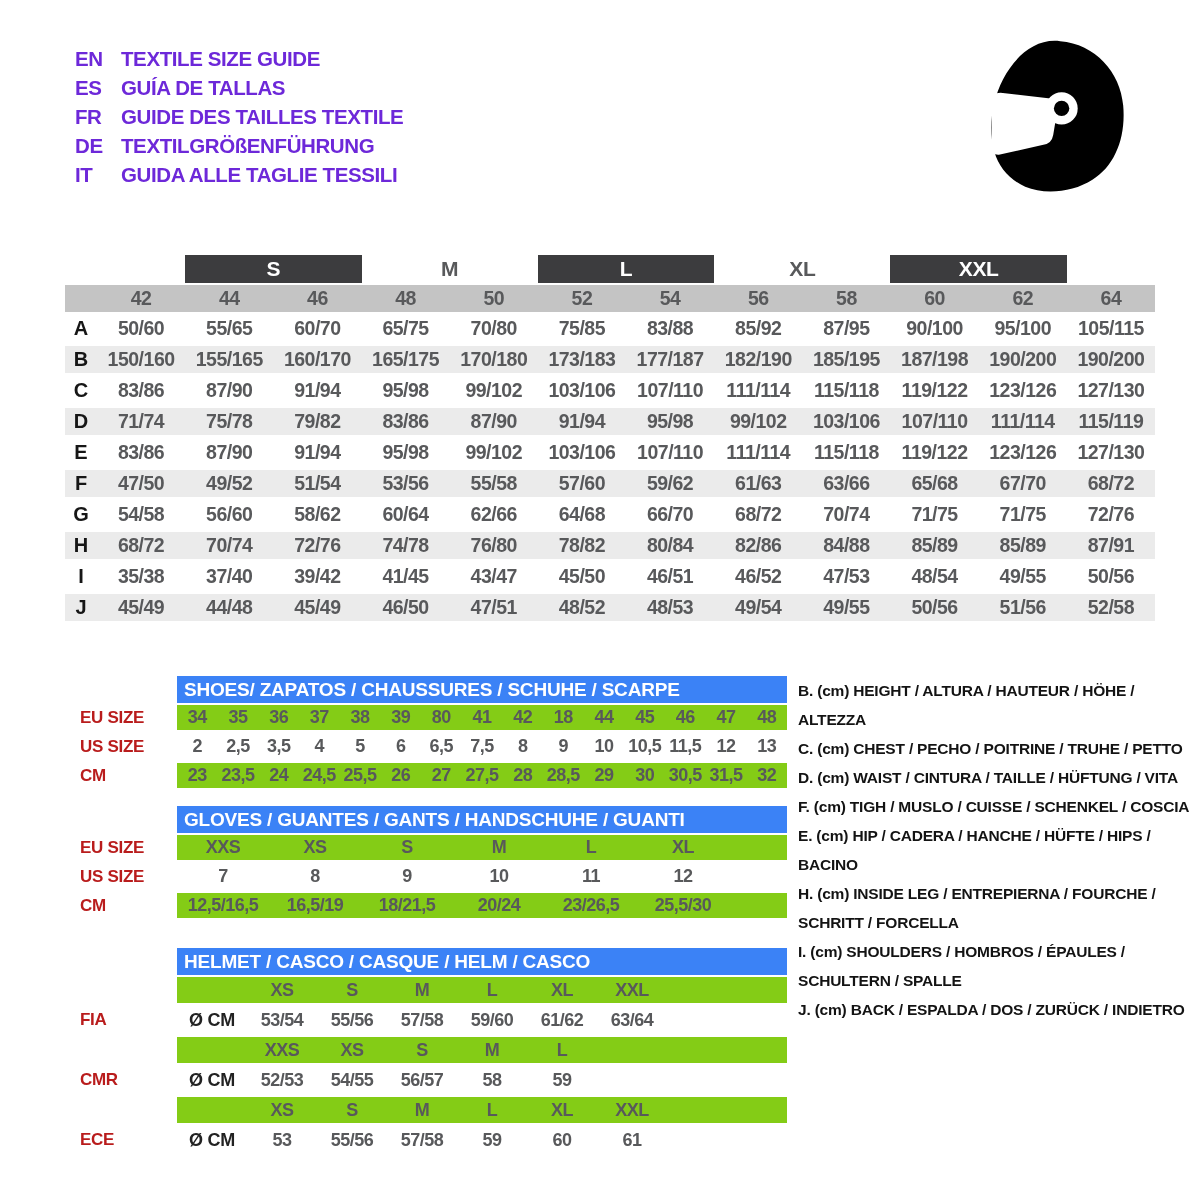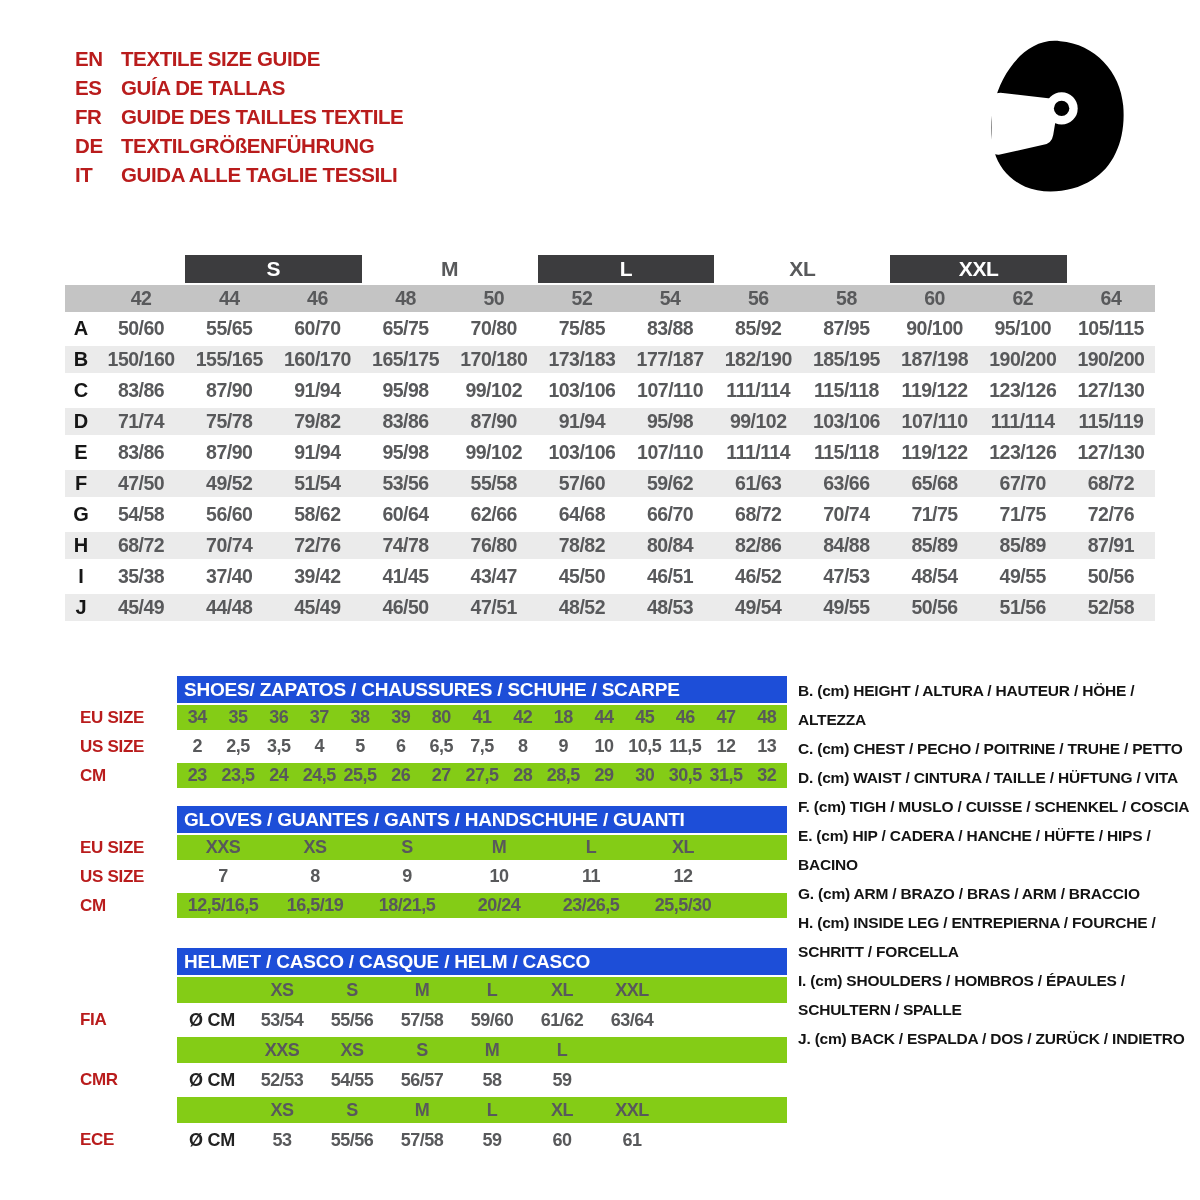--- a/index.html
+++ b/index.html
@@ -7,21 +7,21 @@
   body{
     width:1200px;height:1200px;background:#ffffff;position:relative;overflow:hidden;
     font-family:"Liberation Sans", sans-serif;
   }
   *{box-sizing:border-box;}
   .page{position:absolute;inset:0;}
 
   
   .langs{position:absolute;left:75px;top:44px;}
   .lang-row{display:flex;height:29px;align-items:center;font-weight:700;font-size:20.5px;
-            letter-spacing:-0.4px;color:#b91c1c;}
+            letter-spacing:-0.4px;color:#6d28d9;}
   .lang-code{width:46px;}
 
   
   .helmet-logo{position:absolute;left:972px;top:28px;width:168px;height:172px;}
 
   
   .mtable{position:absolute;left:65px;top:255px;width:1090px;}
   .grid-row{display:grid;grid-template-columns:32px repeat(12,1fr);}
   .band-row{height:28px;margin-bottom:2px;}
   .band{display:flex;align-items:center;justify-content:center;font-weight:700;font-size:21px;letter-spacing:-0.3px;}
@@ -31,21 +31,21 @@
   .drow{height:31px;align-items:center;}
   .drow.striped{background-color:#ebebeb;background-clip:content-box;padding:2px 0;}
   .cell{text-align:center;font-weight:700;font-size:19.5px;color:#58595b;letter-spacing:-0.5px;}
   .cell.lab{color:#161616;font-size:20px;letter-spacing:0;}
 
   
   .subtable{position:absolute;left:65px;width:722px;}
   .shoes{top:676px;}
   .gloves{top:806px;}
   .helmetT{top:948px;}
-  .sub-head{margin-left:112px;height:27px;background:#1d4ed8;color:#ffffff;font-weight:700;
+  .sub-head{margin-left:112px;height:27px;background:#3b82f6;color:#ffffff;font-weight:700;
             font-size:19px;display:flex;align-items:center;padding-left:7px;letter-spacing:-0.2px;}
   .srow{display:flex;height:29px;}
   .helmetT .srow{height:30px;}
   .srow:first-of-type{margin-top:2px;}
   .rlabel{width:112px;display:flex;align-items:center;font-weight:700;font-size:17px;
           color:#b91c1c;letter-spacing:-0.3px;padding-left:15px;}
   .vals{flex:1;display:grid;align-items:center;}
   .vals.striped{background-color:#84cc16;background-clip:content-box;padding:2px 0;}
   .shoes .vals{grid-template-columns:repeat(15,1fr);}
   .gloves .vals{grid-template-columns:repeat(6,92px) 1fr;}
@@ -445,19 +445,18 @@
         </div>
       </div>
     </div>
 
   <div class="legend">
       <div class="legend-item">B. (cm) HEIGHT / ALTURA / HAUTEUR / HÖHE / ALTEZZA</div>
       <div class="legend-item">C. (cm) CHEST / PECHO / POITRINE / TRUHE / PETTO</div>
       <div class="legend-item">D. (cm) WAIST / CINTURA / TAILLE / HÜFTUNG / VITA</div>
       <div class="legend-item">F. (cm) TIGH / MUSLO / CUISSE / SCHENKEL / COSCIA</div>
       <div class="legend-item">E. (cm) HIP / CADERA / HANCHE / HÜFTE / HIPS / BACINO</div>
-      <div class="legend-item">G. (cm) ARM / BRAZO / BRAS / ARM / BRACCIO</div>
       <div class="legend-item">H. (cm) INSIDE LEG / ENTREPIERNA / FOURCHE / SCHRITT / FORCELLA</div>
       <div class="legend-item">I. (cm) SHOULDERS / HOMBROS / ÉPAULES / SCHULTERN / SPALLE</div>
       <div class="legend-item">J. (cm) BACK / ESPALDA / DOS / ZURÜCK / INDIETRO</div>
     </div>
 
 </div>
 
 </body></html>

